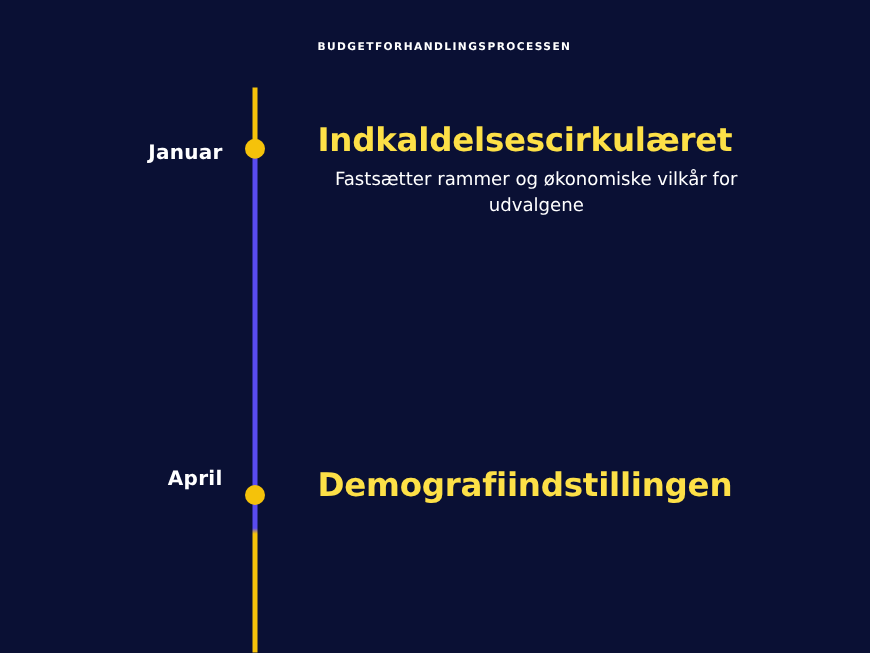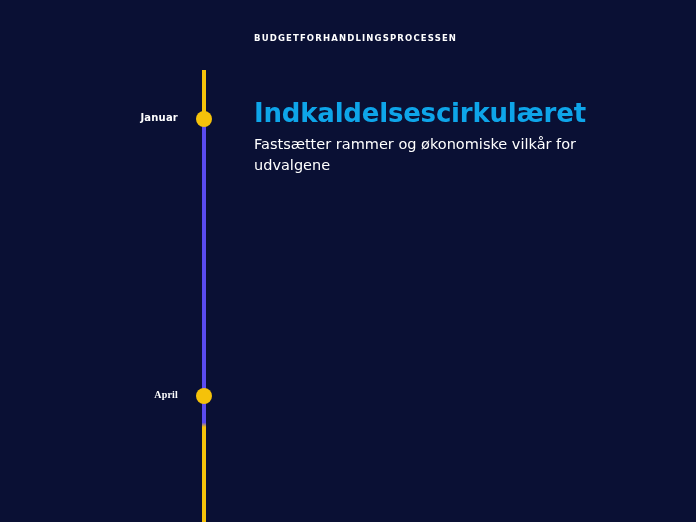--- a/index.html
+++ b/index.html
@@ -61,62 +61,63 @@
     background: #f5c20a;
     left: 196px;
   }
   .node-1 { top: 111px; }
   .node-2 { top: 388px; }
 
   
   .month {
     position: absolute;
     right: 0;
-    font-size: 10px;
+    font-size: 16px;
     font-weight: bold;
     color: #ffffff;
     text-align: right;
     white-space: nowrap;
     letter-spacing: 0.2px;
   }
   .month-wrap {
     position: absolute;
     left: 0;
     width: 178px;
     height: 16px;
   }
   .month-wrap-1 { top: 111px; }
-  .month-wrap-2 { top: 388px; font-family: Liberation Serif, serif; }
+  .month-wrap-2 { top: 372px; }
   .month-wrap .month { top: 1px; }
 
   
   .event {
     position: absolute;
     left: 254px;
     width: 400px;
   }
   .event-1 { top: 99px; }
   .event-2 { top: 245px; }
   .event-3 { top: 375px; }
 
   .event-title {
     font-size: 26px;
     font-weight: bold;
-    color: #0ea5e9;
+    color: #fde047;
     line-height: 1.14;
     letter-spacing: -0.2px;
     margin: 0;
   }
   .event-desc {
     margin: 5px 0 0 0;
     font-size: 14.5px;
     color: #ffffff;
     line-height: 1.45;
     font-weight: normal;
     max-width: 350px;
+    text-align: center;
   }
 </style>
 </head>
 <body>
 
 <div class="stage">
 
   <div class="eyebrow">BUDGETFORHANDLINGSPROCESSEN</div>
 
   <div class="axis"></div>
@@ -131,15 +132,16 @@
   </div>
   <div class="node node-2"></div>
 
   <div class="event event-1">
     <div class="event-title">Indkaldelsescirkulæret</div>
     <div class="event-desc">Fastsætter rammer og økonomiske vilkår for udvalgene</div>
   </div>
 
 
   <div class="event event-3">
+    <div class="event-title">Demografiindstillingen</div>
   </div>
 
 </div>
 
 </body></html>

